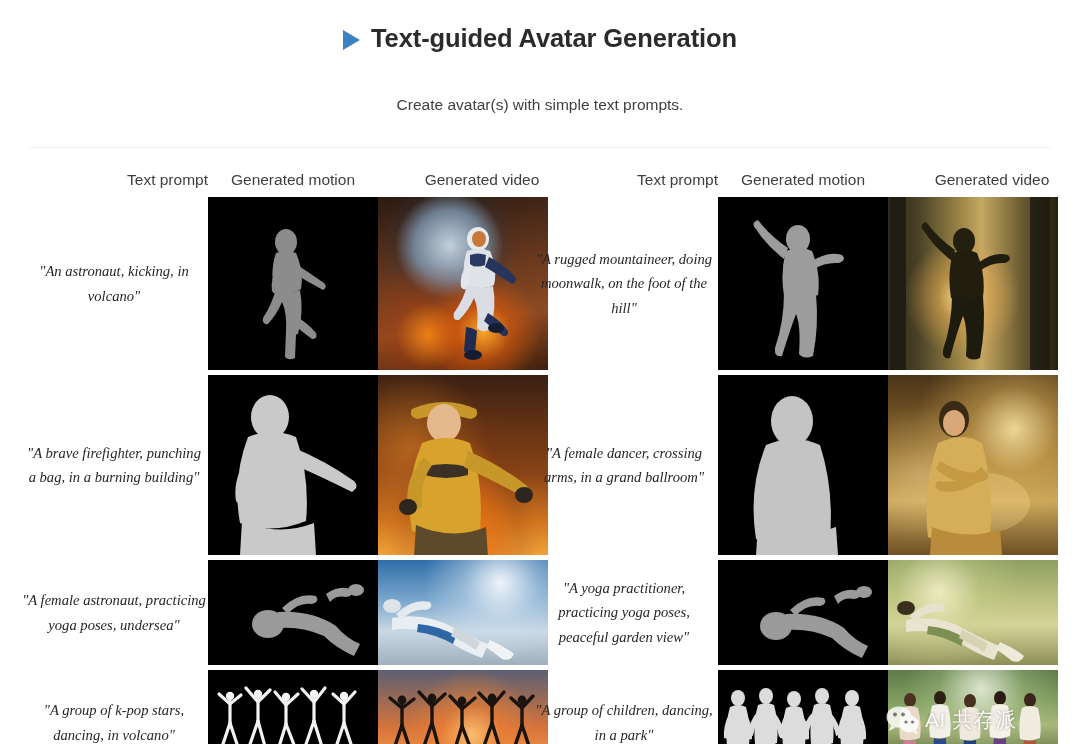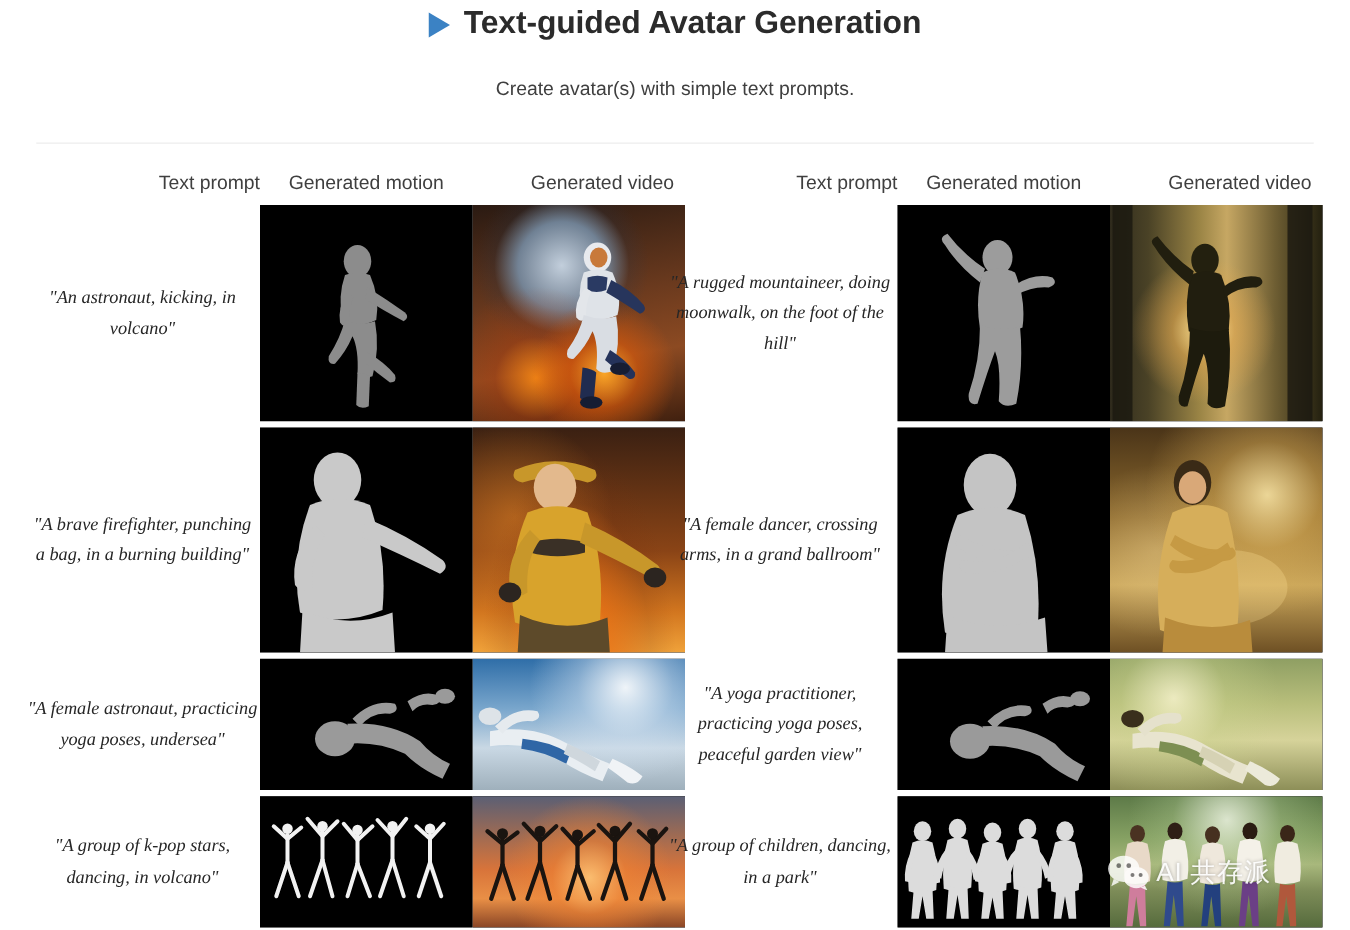--- a/index.html
+++ b/index.html
@@ -13,38 +13,39 @@
     position: relative;
   }
 
   
   .page-header { padding-top: 4px; text-align: center; }
   .title-row {
     display: flex;
     align-items: center;
     justify-content: center;
     gap: 11px;
+    margin-top: 20px;
   }
   .play-triangle {
     width: 0; height: 0;
     border-left: 17px solid #3b82c4;
     border-top: 10px solid transparent;
     border-bottom: 10px solid transparent;
     margin-top: 2px;
     flex: none;
   }
   .page-title {
     font-size: 25.5px;
     font-weight: bold;
     color: #2b2b2b;
     letter-spacing: -0.1px;
     white-space: nowrap;
   }
   .page-subtitle {
-    margin-top: 30px;
+    margin-top: 43px;
     font-size: 15.5px;
     color: #3f3f3f;
   }
   .divider {
     margin: 33px auto 0 auto;
     width: 1022px;
     height: 1px;
     background: #ededed;
   }
 
@@ -176,21 +177,21 @@
       linear-gradient(180deg, #5d7a48 0%, #86a163 32%, #a8b87c 52%, #7d8c58 72%, #566b3d 100%);
   }
 
   
   .fig { position: absolute; display: block; }
 
   
   .watermark {
     position: absolute;
     left: 886px;
-    top: 684px;
+    top: 706px;
     display: flex;
     align-items: center;
     gap: 5px;
     pointer-events: none;
   }
   .wm-mark { opacity: 0.88; }
   .wm-text {
     font-size: 21px;
     color: rgba(255,255,255,0.92);
     letter-spacing: 0.5px;

